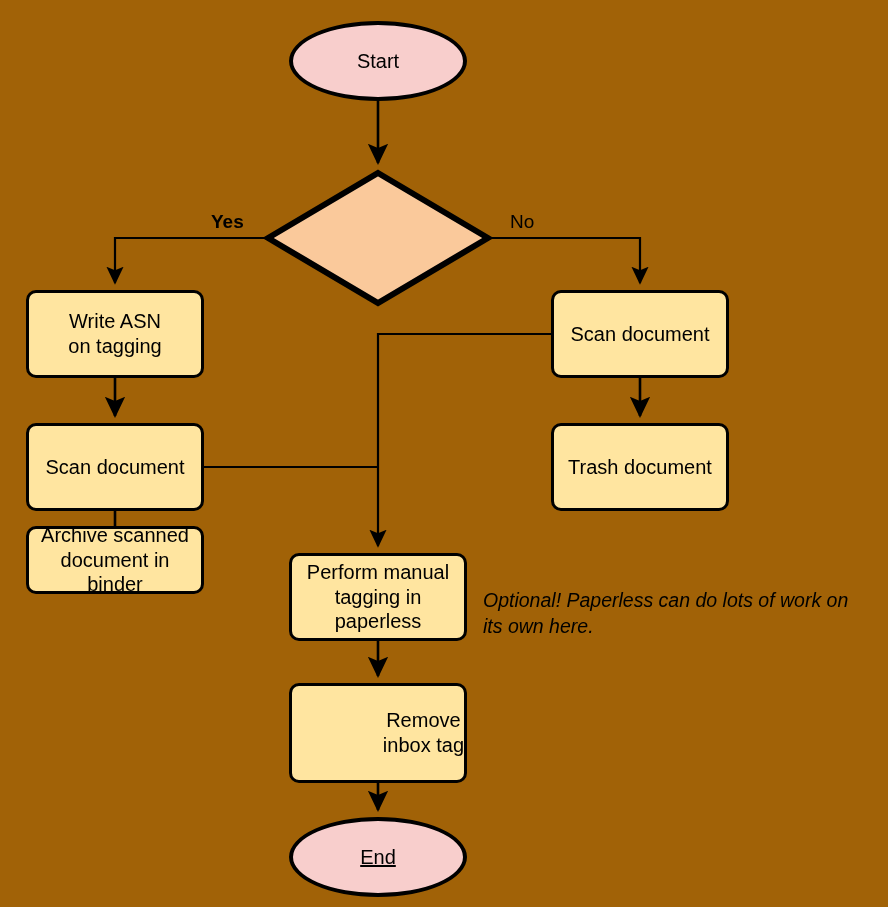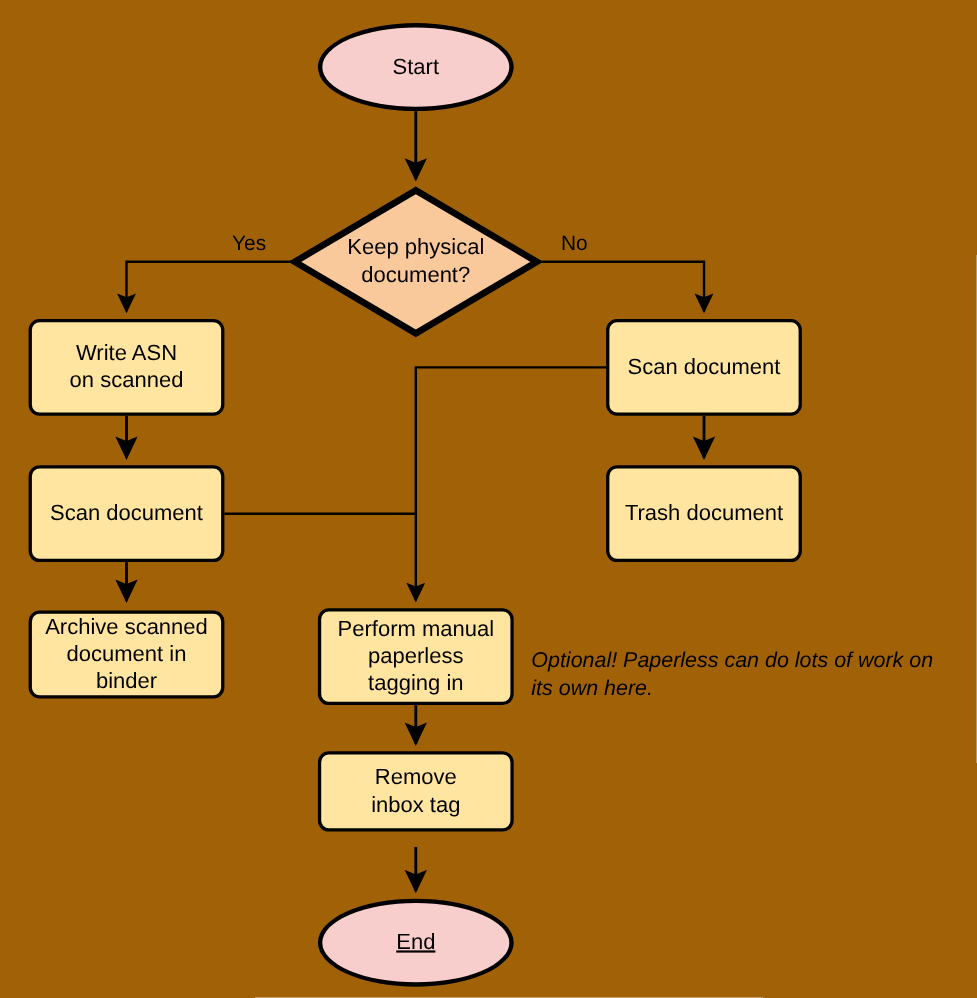--- a/index.html
+++ b/index.html
@@ -118,65 +118,61 @@
   </svg>
 
   <div class="node node-terminator" style="left:289px; top:21px; width:178px; height:80px;">
     <span>Start</span>
   </div>
 
   <div class="node node-decision" style="left:264px; top:169px; width:228px; height:138px;">
     <svg class="decision-shape" viewBox="0 0 228 138" preserveAspectRatio="none" xmlns="http://www.w3.org/2000/svg">
       <polygon points="114,4 224,69 114,134 4,69" fill="#fac99b" stroke="#000000" stroke-width="6" stroke-linejoin="miter"></polygon>
     </svg>
-    <div class="decision-label">
-      <div>Keep physical</div>
-      <div>document?</div>
-    </div>
   </div>
 
-  <div class="edge-label" style="left:211px; top:212px;">Yes</div>
+  <div class="edge-label" style="left:211px; top:212px;font-weight:bold;">Yes</div>
   <div class="edge-label" style="left:510px; top:212px;">No</div>
 
   <div class="node node-process" style="left:26px; top:290px; width:178px; height:88px;">
     <div>
       <div>Write ASN</div>
-      <div>on scanned</div>
+      <div>on tagging</div>
     </div>
   </div>
 
   <div class="node node-process" style="left:26px; top:423px; width:178px; height:88px;">
     <span>Scan document</span>
   </div>
 
-  <div class="node node-process" style="left:26px; top:555px; width:178px; height:80px;">
+  <div class="node node-process" style="left:26px; top:526px; width:178px; height:68px;">
     <div>
       <div>Archive scanned</div>
       <div>document in</div>
       <div>binder</div>
     </div>
   </div>
 
   <div class="node node-process" style="left:551px; top:290px; width:178px; height:88px;">
     <span>Scan document</span>
   </div>
 
   <div class="node node-process" style="left:551px; top:423px; width:178px; height:88px;">
     <span>Trash document</span>
   </div>
 
   <div class="node node-process" style="left:289px; top:553px; width:178px; height:88px;">
     <div>
       <div>Perform manual</div>
+      <div>tagging in</div>
       <div>paperless</div>
-      <div>tagging in</div>
     </div>
   </div>
 
-  <div class="node node-process" style="left:289px; top:683px; width:178px; height:73px;">
+  <div class="node node-process" style="left:289px; top:683px; width:178px; height:100px;justify-content:flex-end;">
     <div>
       <div>Remove</div>
       <div>inbox tag</div>
     </div>
   </div>
 
   <div class="node node-terminator" style="left:289px; top:817px; width:178px; height:80px;text-decoration:underline;">
     <span>End</span>
   </div>
 

